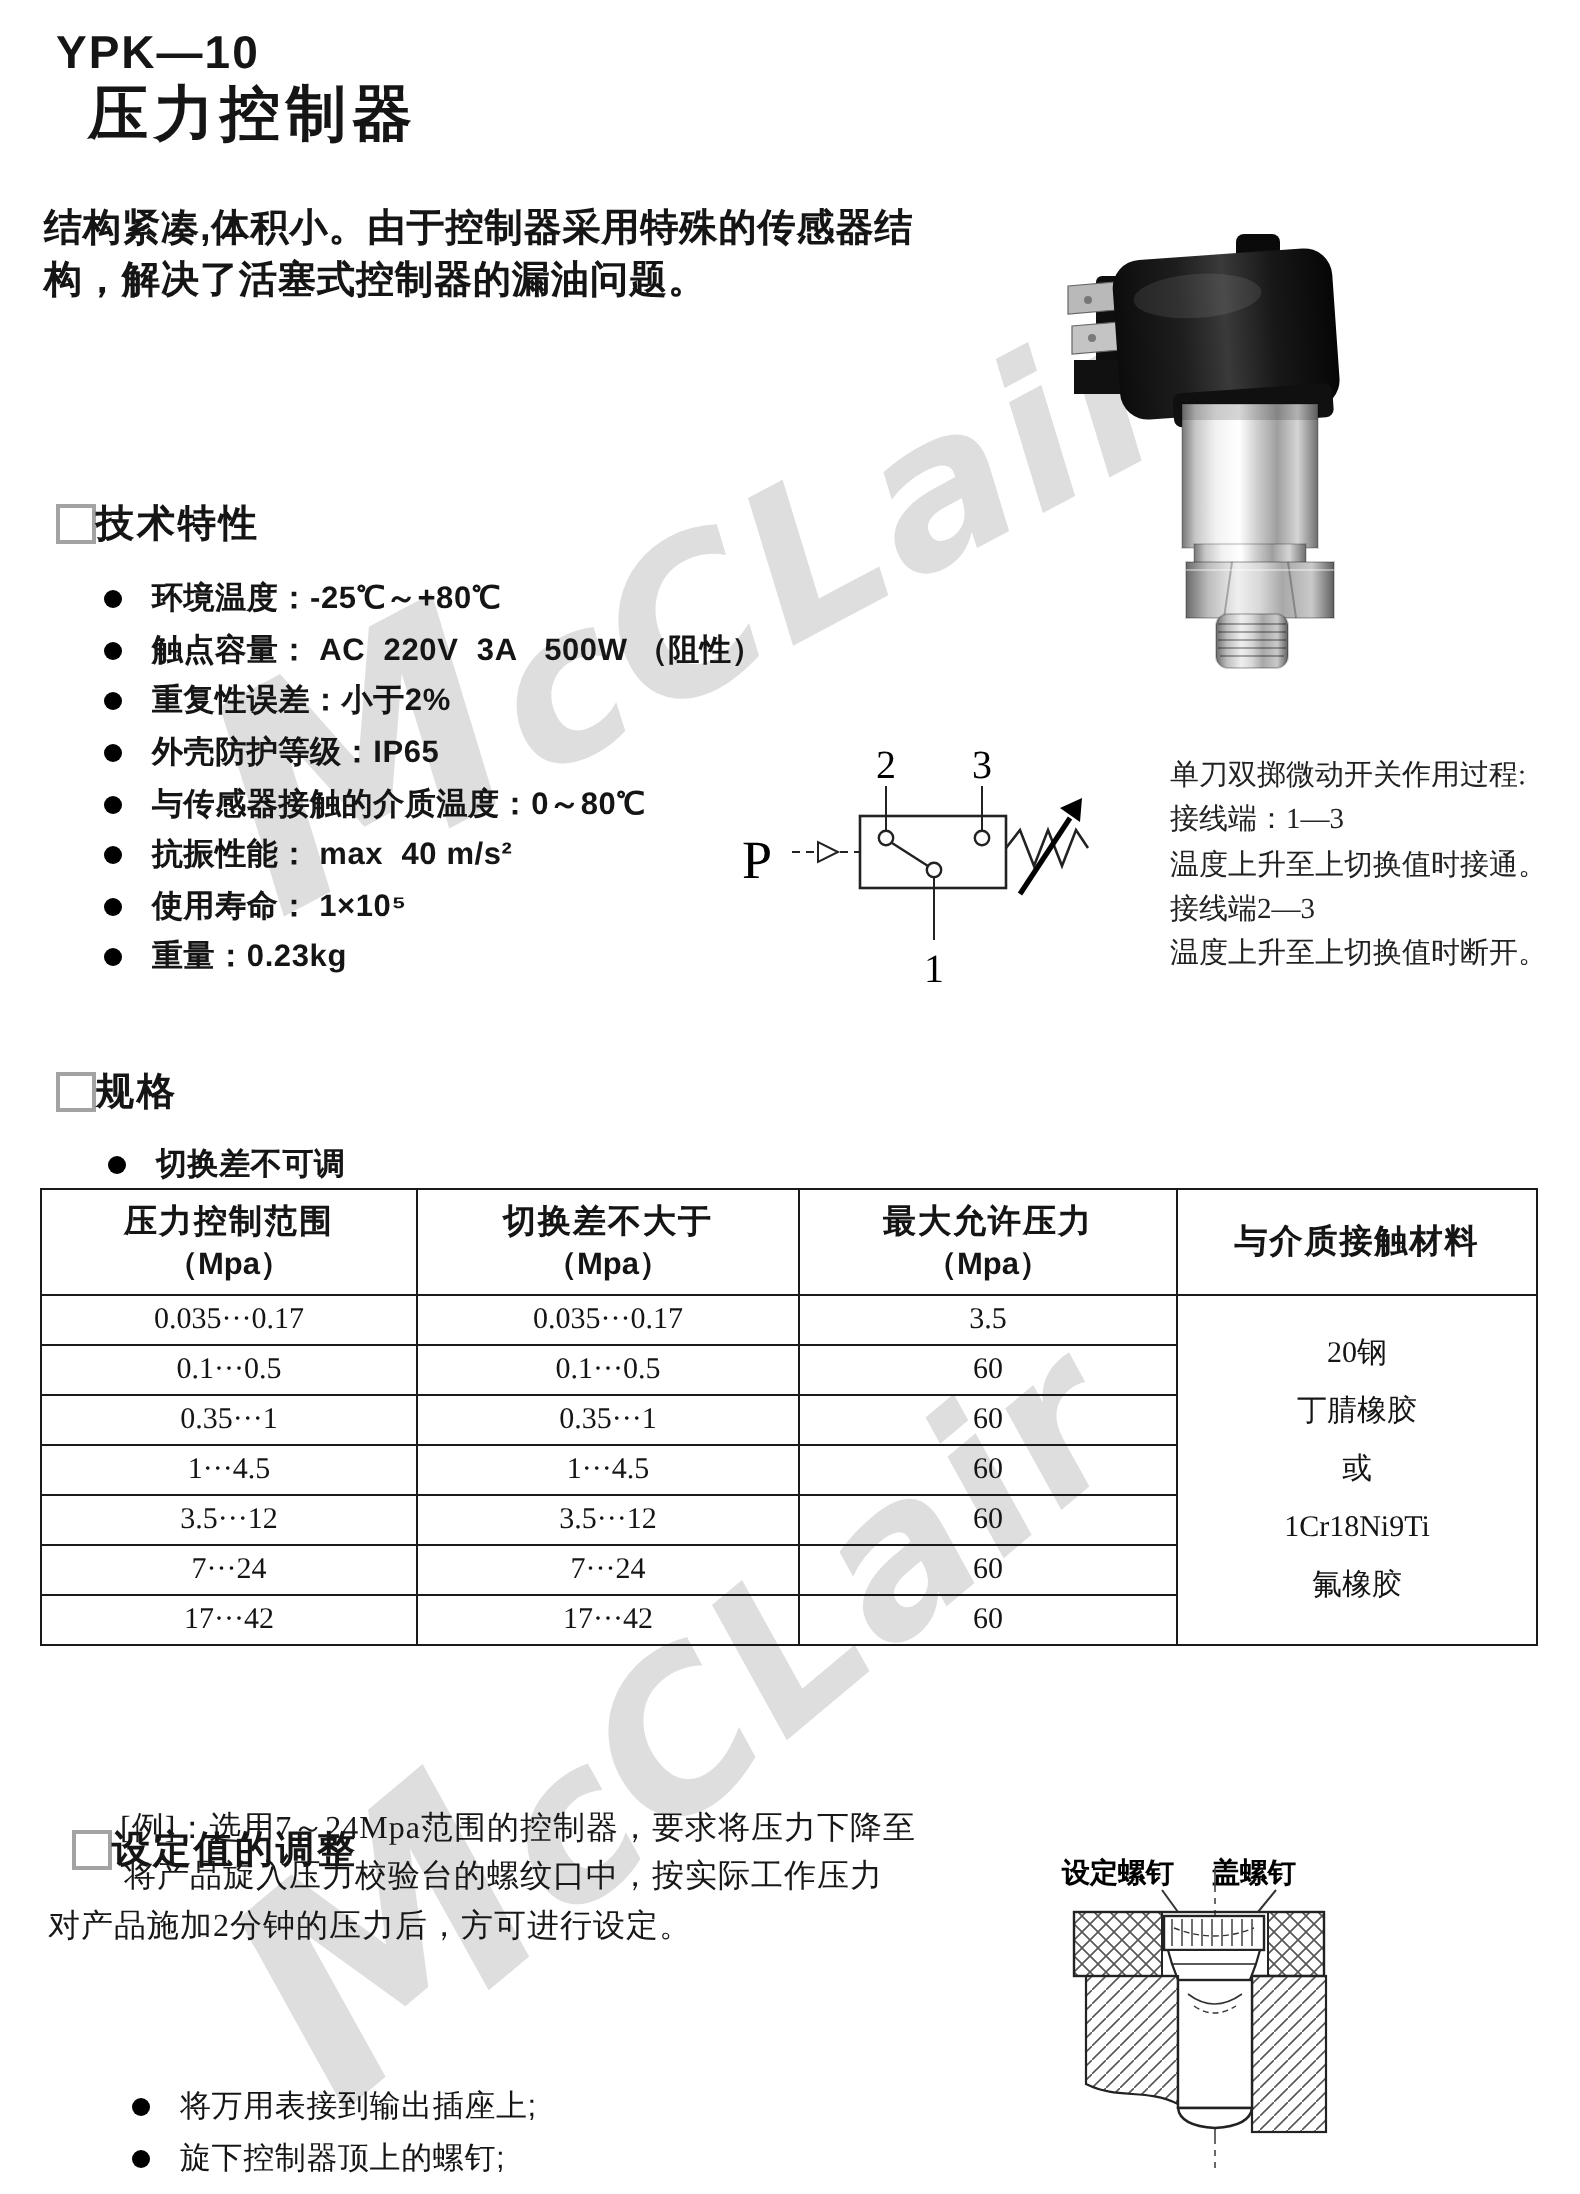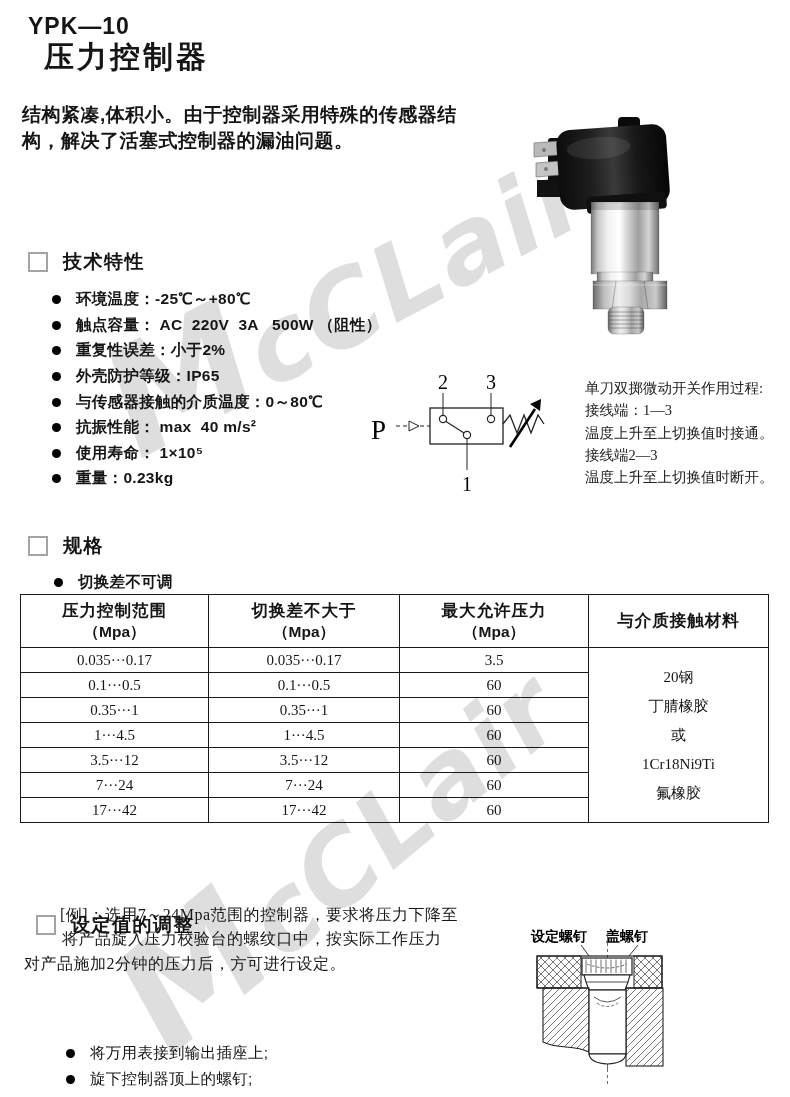--- a/index.html
+++ b/index.html
@@ -16,21 +16,21 @@
   #wm2{left:185px;top:927px;transform:rotate(-40deg);transform-origin:left bottom;}
 
   
   #model{left:28px;top:13px;font-size:23px;font-weight:600;letter-spacing:1px;}
   #title{left:44px;top:37px;font-size:30px;font-weight:700;letter-spacing:3px;}
 
   #intro{left:22px;top:102px;width:462px;font-size:19px;font-weight:700;line-height:26px;letter-spacing:0.5px;}
   #intro .ln1{text-indent:38px;}
 
   
-  .sec{display:flex;align-items:center;gap:15px;}
+  .sec{display:flex;align-items:center;gap:0;}
   .sec-box{width:16px;height:16px;border:2px solid #a3a3a3;background:transparent;flex:none;}
   .sec-label{font-size:19px;font-weight:700;letter-spacing:1.5px;}
   #tech-sec{left:28px;top:249px;}
   #spec-sec{left:28px;top:533px;}
   #adj-sec{left:36px;top:869px;margin-top:43px;}
 
   
   #tech-list{left:52px;top:287px;}
   .bitem{display:flex;align-items:center;height:25.6px;}
   .dot{width:9px;height:9px;border-radius:50%;background:#000;margin-right:15px;flex:none;}

